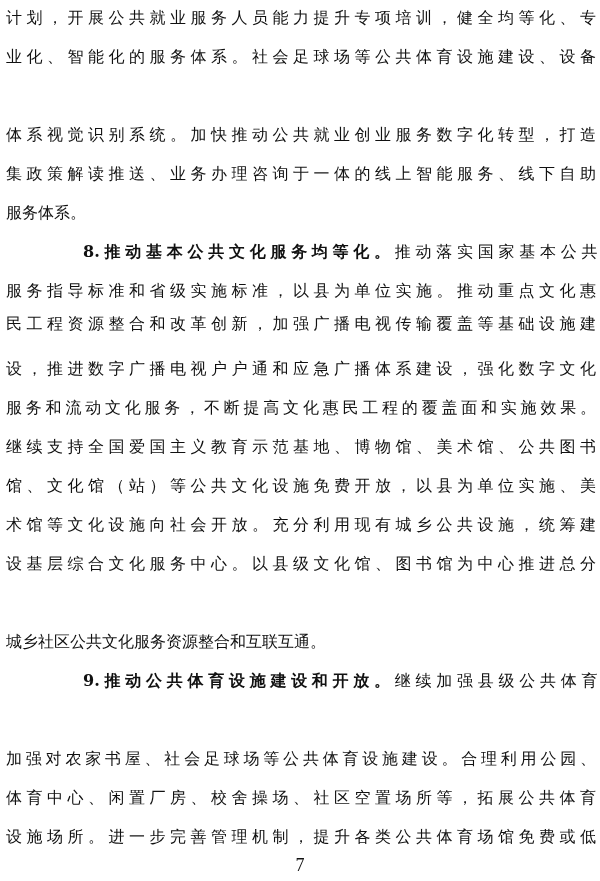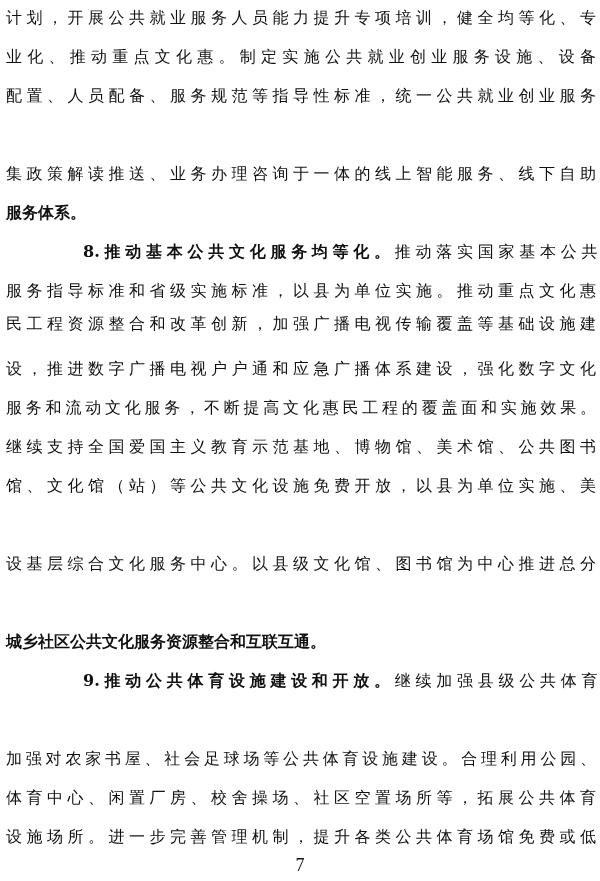--- a/index.html
+++ b/index.html
@@ -1,43 +1,44 @@
 <!DOCTYPE html>
 <html><head>
 <meta charset="utf-8">
 <style>
   html, body { margin: 0; padding: 0; background: #ffffff; }
   body { width: 600px; height: 881px; position: relative; overflow: hidden;
     font-family: "DejaVu Serif", "Liberation Serif", serif; color: #111; }
   .page { position: absolute; left: 0; top: 0; width: 600px; height: 881px; }
   .line { position: absolute; left: 6px; width: 590px; height: 26px; font-size: 16px;
     line-height: 26px; white-space: nowrap; text-align-last: justify; text-align: justify; letter-spacing: 0; }
-  .line.short { text-align-last: left; font-weight: bold; }
+  .line.short { text-align-last: left; }
   .line.indent { left: 40px; width: 556px; margin-left: 43px; }
   .heading { font-weight: bold; }
   .pagenum { position: absolute; top: 855px; left: 0; width: 600px; text-align: center;
     font-size: 18px; font-family: "Liberation Serif", serif; }
 </style>
 </head>
 <body>
 
 <div class="page">
   <div class="line" style="top:5px">计划，开展公共就业服务人员能力提升专项培训，健全均等化、专</div>
-  <div class="line" style="top:44px">业化、推动重点文化惠。制定实施公共就业创业服务设施、设备</div>
-  <div class="line" style="top:83px">配置、人员配备、服务规范等指导性标准，统一公共就业创业服务</div>
+  <div class="line" style="top:44px">业化、智能化的服务体系。社会足球场等公共体育设施建设、设备</div>
+  <div class="line" style="top:122px">体系视觉识别系统。加快推动公共就业创业服务数字化转型，打造</div>
   <div class="line" style="top:161px">集政策解读推送、业务办理咨询于一体的线上智能服务、线下自助</div>
   <div class="line short" style="top:200px">服务体系。</div>
 
   <div class="line indent" style="top:239px"><span class="heading">8.推动基本公共文化服务均等化。</span><span>推动落实国家基本公共文化</span></div>
   <div class="line" style="top:278px">服务指导标准和省级实施标准，以县为单位实施。推动重点文化惠</div>
   <div class="line" style="top:311px">民工程资源整合和改革创新，加强广播电视传输覆盖等基础设施建</div>
   <div class="line" style="top:356px">设，推进数字广播电视户户通和应急广播体系建设，强化数字文化</div>
   <div class="line" style="top:395px">服务和流动文化服务，不断提高文化惠民工程的覆盖面和实施效果。</div>
   <div class="line" style="top:434px">继续支持全国爱国主义教育示范基地、博物馆、美术馆、公共图书</div>
   <div class="line" style="top:473px">馆、文化馆（站）等公共文化设施免费开放，以县为单位实施、美</div>
+  <div class="line" style="top:512px">术馆等文化设施向社会开放。充分利用现有城乡公共设施，统筹建</div>
   <div class="line" style="top:551px">设基层综合文化服务中心。以县级文化馆、图书馆为中心推进总分</div>
   <div class="line short" style="top:629px">城乡社区公共文化服务资源整合和互联互通。</div>
 
   <div class="line indent" style="top:668px"><span class="heading">9.推动公共体育设施建设和开放。</span><span>继续加强县级公共体育场、</span></div>
   <div class="line" style="top:746px">加强对农家书屋、社会足球场等公共体育设施建设。合理利用公园、</div>
   <div class="line" style="top:785px">体育中心、闲置厂房、校舍操场、社区空置场所等，拓展公共体育</div>
   <div class="line" style="top:824px">设施场所。进一步完善管理机制，提升各类公共体育场馆免费或低</div>
 
   <div class="pagenum">7</div>
 </div>

